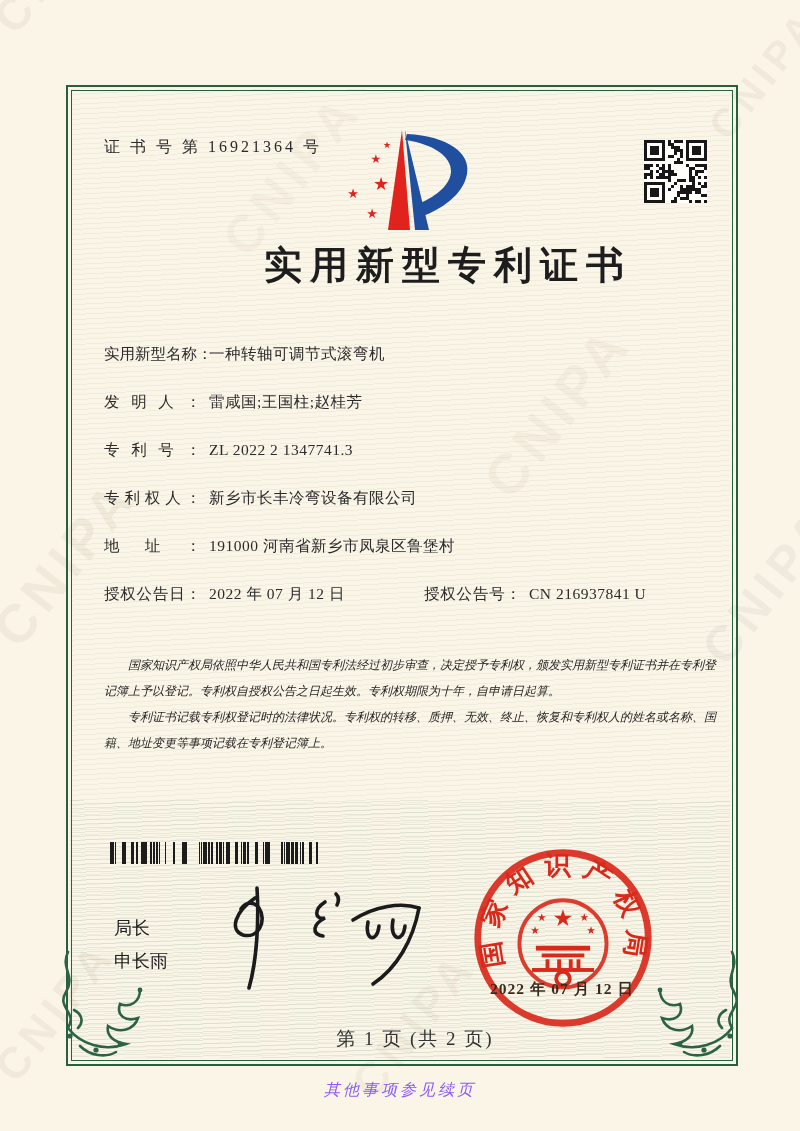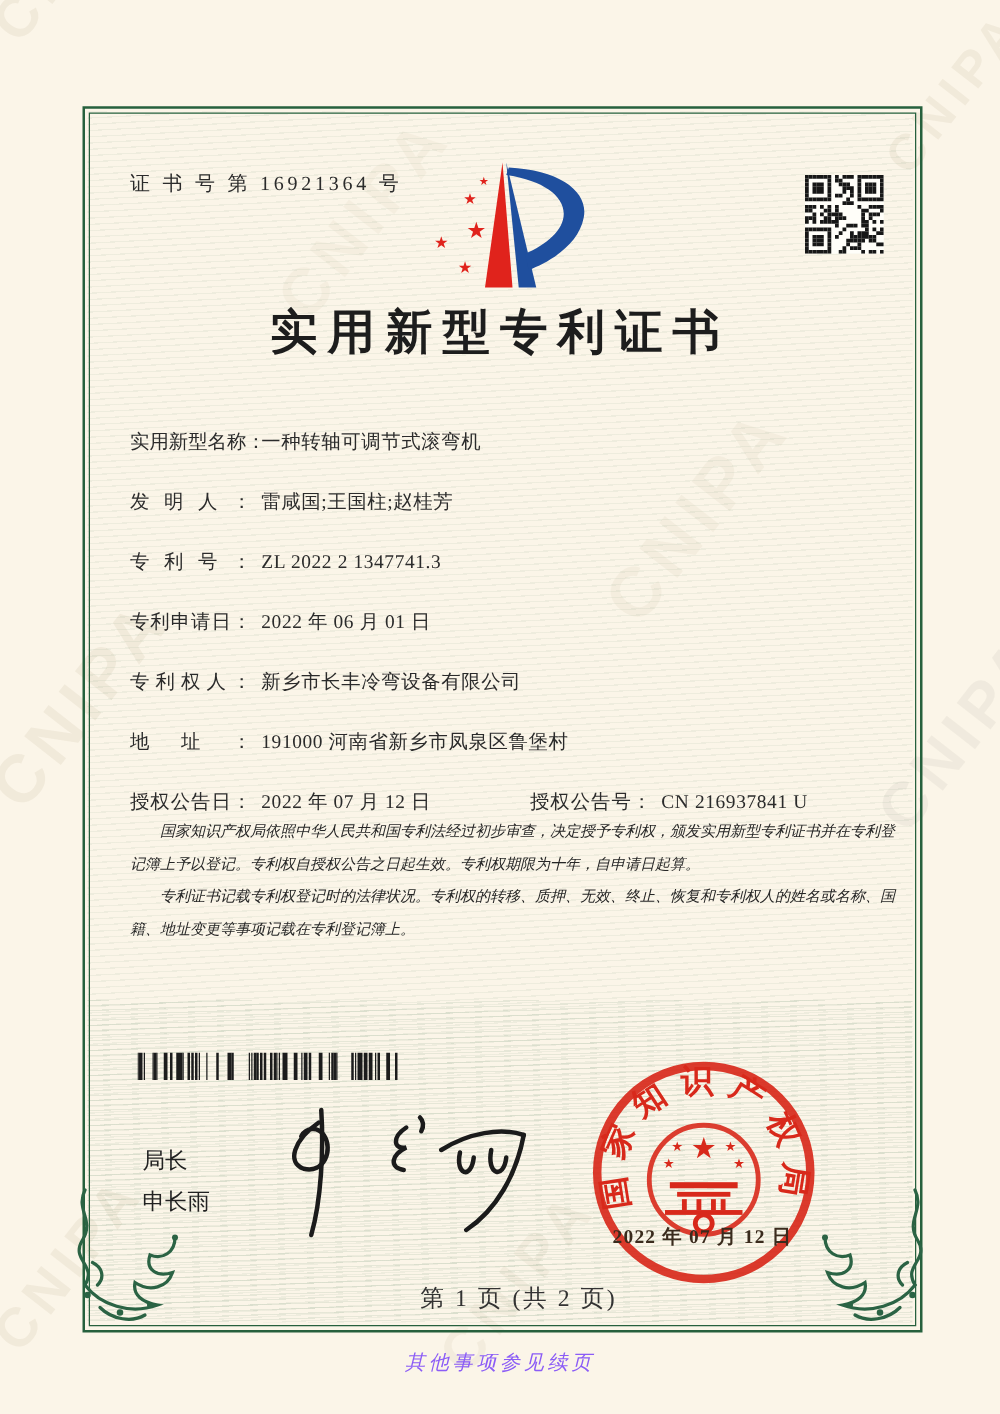--- a/index.html
+++ b/index.html
@@ -12,21 +12,21 @@
          border:2.5px solid #26603d;}
   .frame-inner{position:absolute;inset:3px;border:1px solid #26603d;}
   .guilloche{position:absolute;left:70px;top:89px;width:660px;height:969px;pointer-events:none;
       background:repeating-linear-gradient(177deg,rgba(88,132,98,0.08) 0px,rgba(88,132,98,0.08) 1px,transparent 1px,transparent 5px);}
   .guilloche2{position:absolute;left:70px;top:800px;width:660px;height:258px;pointer-events:none;
       background:repeating-linear-gradient(178deg,rgba(78,126,90,0.12) 0px,rgba(78,126,90,0.12) 1px,transparent 1px,transparent 4px);}
   .cert-number{position:absolute;left:104px;top:137px;font-size:16px;letter-spacing:3px;}
   .logo{position:absolute;left:330px;top:126px;width:155px;height:112px;}
   .qr{position:absolute;left:644px;top:140px;width:63px;height:63px;background:#fffef9;padding:0;}
   .title{position:absolute;left:66px;top:240px;width:668px;text-align:center;
-         font-size:38px;font-weight:bold;letter-spacing:8px;color:#1d1d1d;}
+         font-size:38px;font-weight:bold;letter-spacing:8px;color:#1d1d1d;padding-left:48px;}
   .fields{position:absolute;left:104px;top:330px;width:610px;font-size:15.5px;}
   .frow{height:48px;line-height:48px;position:relative;white-space:nowrap;}
   .flabel{display:inline-block;width:97px;text-align:justify;text-align-last:justify;
           letter-spacing:0;vertical-align:top;}
   .fvalue{margin-left:8px;letter-spacing:0.5px;}
   .fpair2{position:absolute;left:308px;top:0;margin-left:12px;}
   .paras{position:absolute;left:104px;top:652px;width:612px;font-size:12px;line-height:26px;
          font-style:italic;color:#262626;text-align:justify;}
   .paras p{margin:0;text-indent:2em;}
   .barcode{position:absolute;left:110px;top:842px;width:212px;height:22px;}
@@ -333,23 +333,20 @@
     <div class="frow">
       <span class="flabel">实用新型名称：</span><span class="fvalue">一种转轴可调节式滚弯机</span>
     </div>
     <div class="frow">
       <span class="flabel">发明人：</span><span class="fvalue">雷咸国;王国柱;赵桂芳</span>
     </div>
     <div class="frow">
       <span class="flabel">专利号：</span><span class="fvalue">ZL 2022 2 1347741.3</span>
     </div>
     <div class="frow">
-      <span class="flabel">专利申请日：</span><span class="fvalue">2022 年 06 月 01 日</span>
-    </div>
-    <div class="frow">
       <span class="flabel">专利权人：</span><span class="fvalue">新乡市长丰冷弯设备有限公司</span>
     </div>
     <div class="frow">
       <span class="flabel">地址：</span><span class="fvalue">191000  河南省新乡市凤泉区鲁堡村</span>
     </div>
     <div class="frow">
       <span class="flabel">授权公告日：</span><span class="fvalue">2022 年 07 月 12 日</span>
       <span class="fpair2">
         <span class="flabel">授权公告号：</span><span class="fvalue">CN 216937841 U</span>
       </span>

